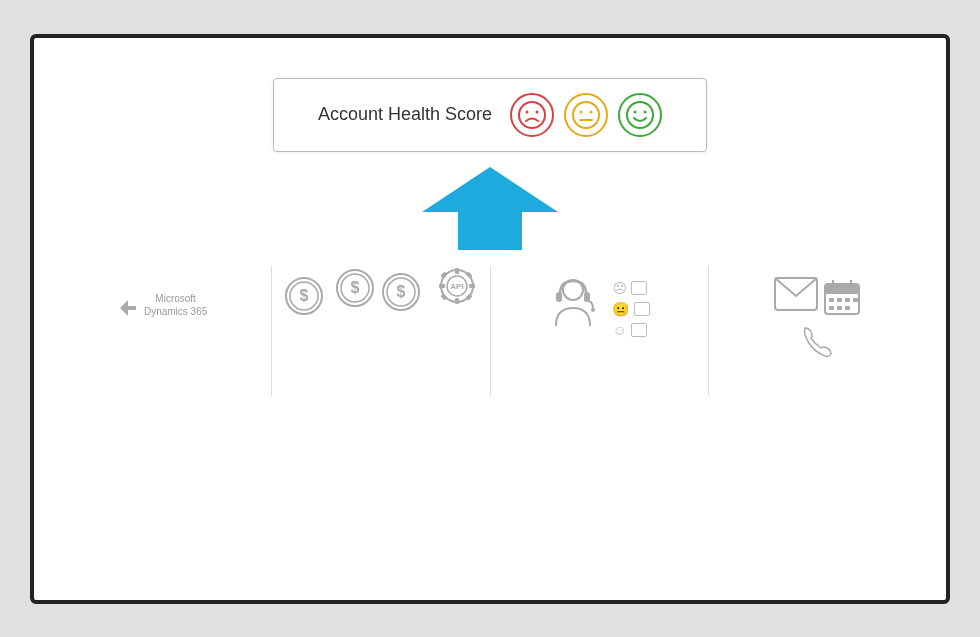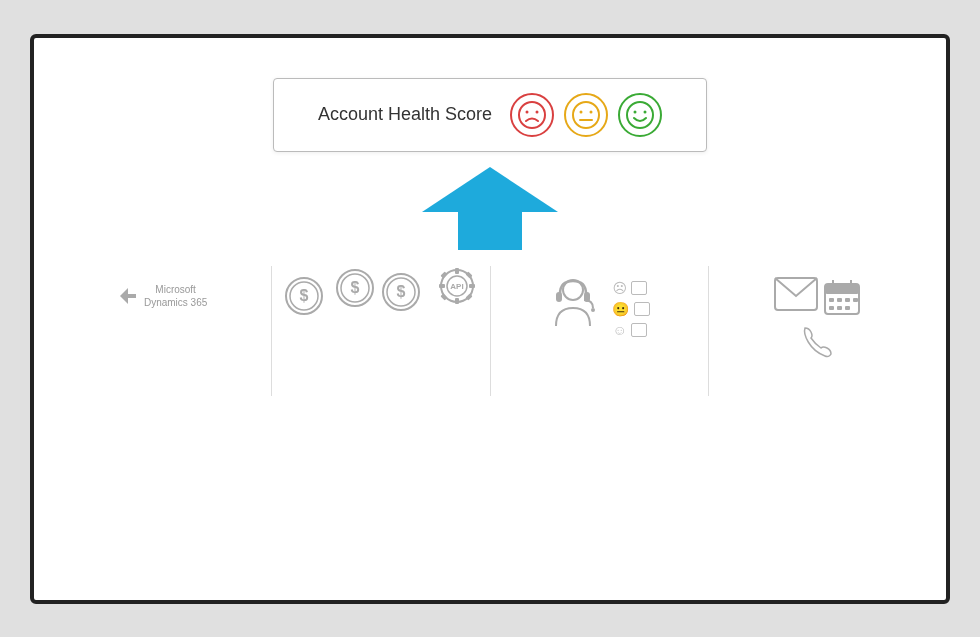--- a/index.html
+++ b/index.html
@@ -93,23 +93,23 @@
 
     
     .crm-col {
       display: flex;
       flex-direction: column;
       align-items: center;
       gap: 12px;
     }
     .ms-dynamics {
       display: flex;
-      align-items: center;
+      align-items: flex-end;
       gap: 6px;
-      margin-top: 7px;
+      margin-top: 16px;
     }
     .ms-text {
       font-size: 10px;
       color: #999;
       text-align: center;
       line-height: 1.3;
     }
 
     
     .finance-col {

